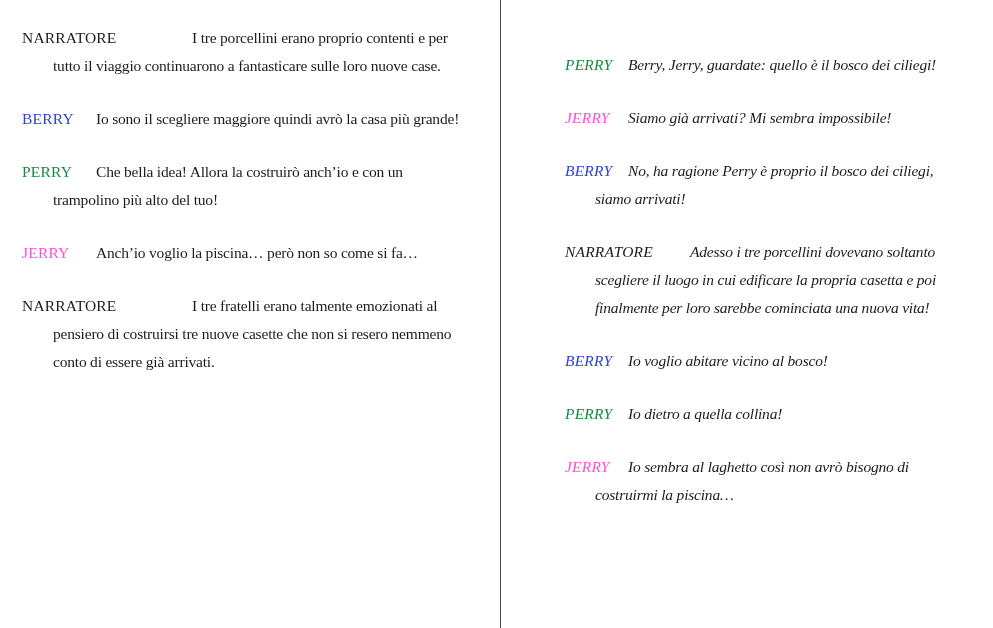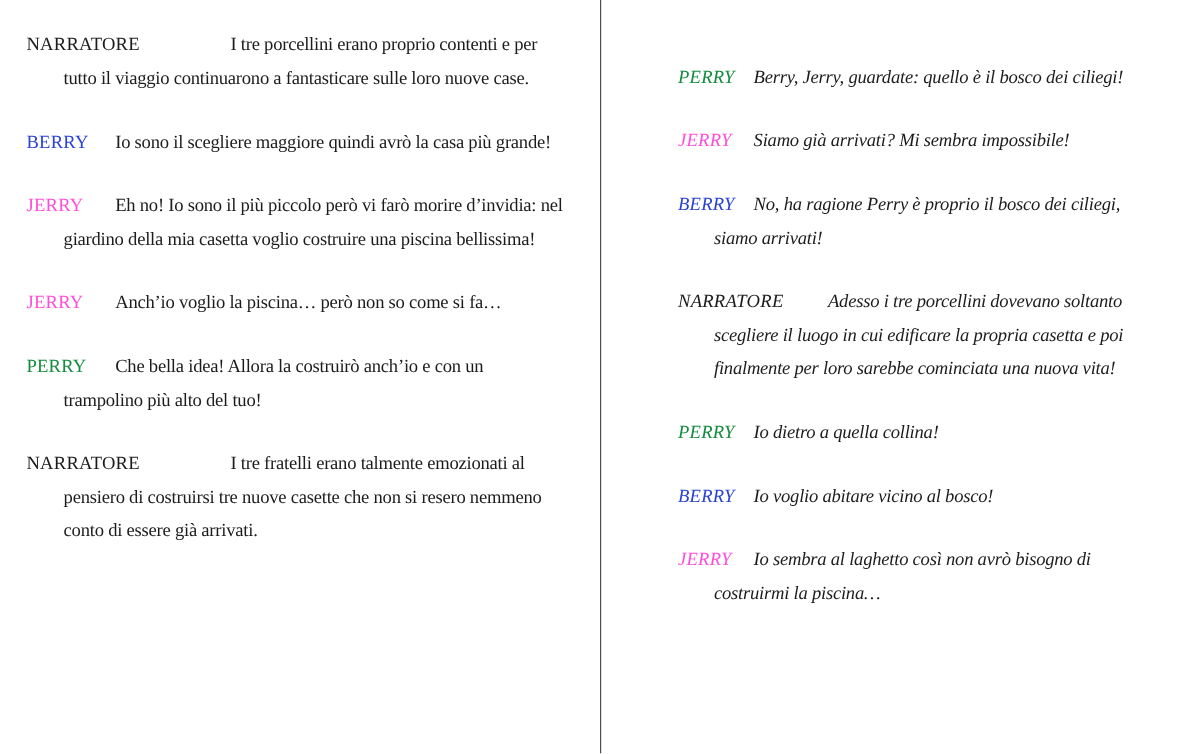--- a/index.html
+++ b/index.html
@@ -67,31 +67,30 @@
   }
 </style>
 </head>
 <body>
 
 <div class="page">
 
   <div class="col col-left">
     <p class="cue"><span class="speaker speaker-narr" style="color: rgb(28, 28, 28);">NARRATORE</span><span class="line">I tre porcellini erano proprio contenti e per tutto il viaggio continuarono a fantasticare sulle loro nuove case.</span></p>
     <p class="cue"><span class="speaker" style="color: rgb(43, 68, 208);">BERRY</span><span class="line">Io sono il scegliere maggiore quindi avrò la casa più grande!</span></p>
-    <p class="cue"><span class="speaker" style="color: rgb(255, 79, 216);">JERRY</span><span class="line">Eh no! Io sono il più piccolo però vi farò morire d’invidia: nel giardino della mia casetta voglio costruire una piscina bellissima!</span></p>
+    <p class="cue"><span class="speaker" style="color: rgb(21, 140, 63);">PERRY</span><span class="line">Che bella idea! Allora la costruirò anch’io e con un trampolino più alto del tuo!</span></p>
     <p class="cue"><span class="speaker" style="color: rgb(255, 79, 216);">JERRY</span><span class="line">Anch’io voglio la piscina… però non so come si fa…</span></p>
-    <p class="cue"><span class="speaker" style="color: rgb(21, 140, 63);">PERRY</span><span class="line">Che bella idea! Allora la costruirò anch’io e con un trampolino più alto del tuo!</span></p>
     <p class="cue"><span class="speaker speaker-narr" style="color: rgb(28, 28, 28);">NARRATORE</span><span class="line">I tre fratelli erano talmente emozionati al pensiero di costruirsi tre nuove casette che non si resero nemmeno conto di essere già arrivati.</span></p>
   </div>
 
   <div class="divider"></div>
 
   <div class="col col-right">
     <p class="cue"><span class="speaker" style="color: rgb(21, 140, 63);">PERRY</span><span class="line">Berry, Jerry, guardate: quello è il bosco dei ciliegi!</span></p>
     <p class="cue"><span class="speaker" style="color: rgb(255, 79, 216);">JERRY</span><span class="line">Siamo già arrivati? Mi sembra impossibile!</span></p>
     <p class="cue"><span class="speaker" style="color: rgb(43, 68, 208);">BERRY</span><span class="line">No, ha ragione Perry è proprio il bosco dei ciliegi, siamo arrivati!</span></p>
     <p class="cue"><span class="speaker speaker-narr" style="color: rgb(28, 28, 28);">NARRATORE</span><span class="line">Adesso i tre porcellini dovevano soltanto scegliere il luogo in cui edificare la propria casetta e poi finalmente per loro sarebbe cominciata una nuova vita!</span></p>
+    <p class="cue"><span class="speaker" style="color: rgb(43, 68, 208);">BERRY</span><span class="line">Io voglio abitare vicino al bosco!</span></p>
     <p class="cue"><span class="speaker" style="color: rgb(21, 140, 63);">PERRY</span><span class="line">Io dietro a quella collina!</span></p>
-    <p class="cue"><span class="speaker" style="color: rgb(43, 68, 208);">BERRY</span><span class="line">Io voglio abitare vicino al bosco!</span></p>
     <p class="cue"><span class="speaker" style="color: rgb(255, 79, 216);">JERRY</span><span class="line">Io sembra al laghetto così non avrò bisogno di costruirmi la piscina…</span></p>
   </div>
 
 </div>
 
 </body></html>

